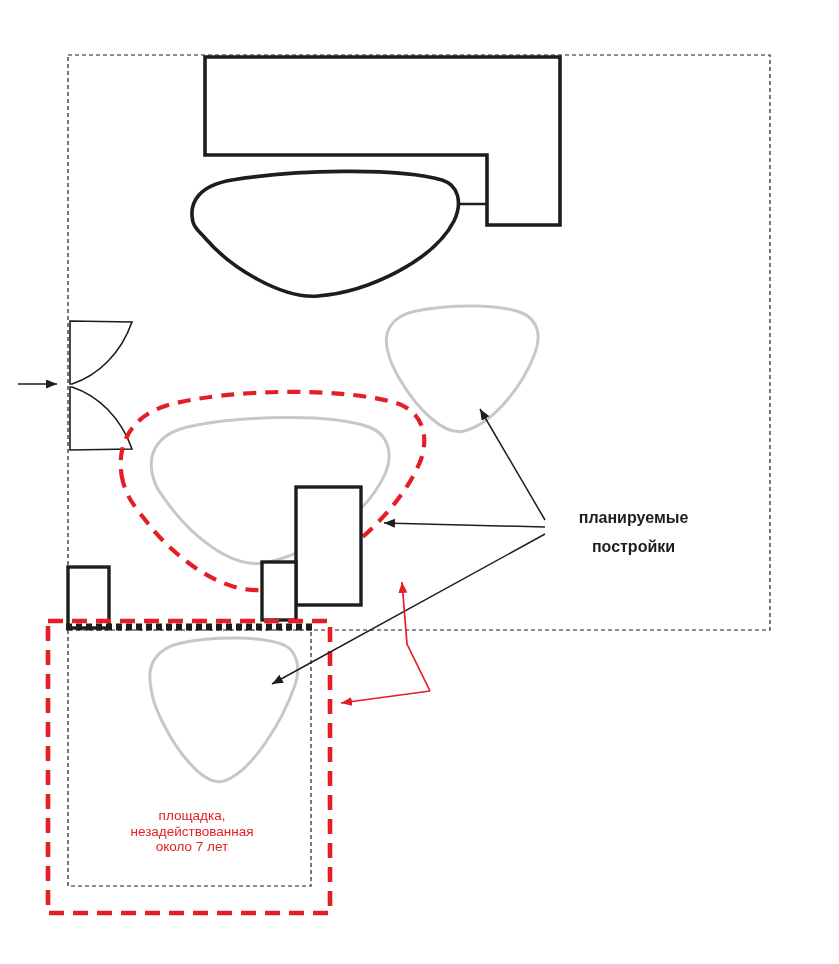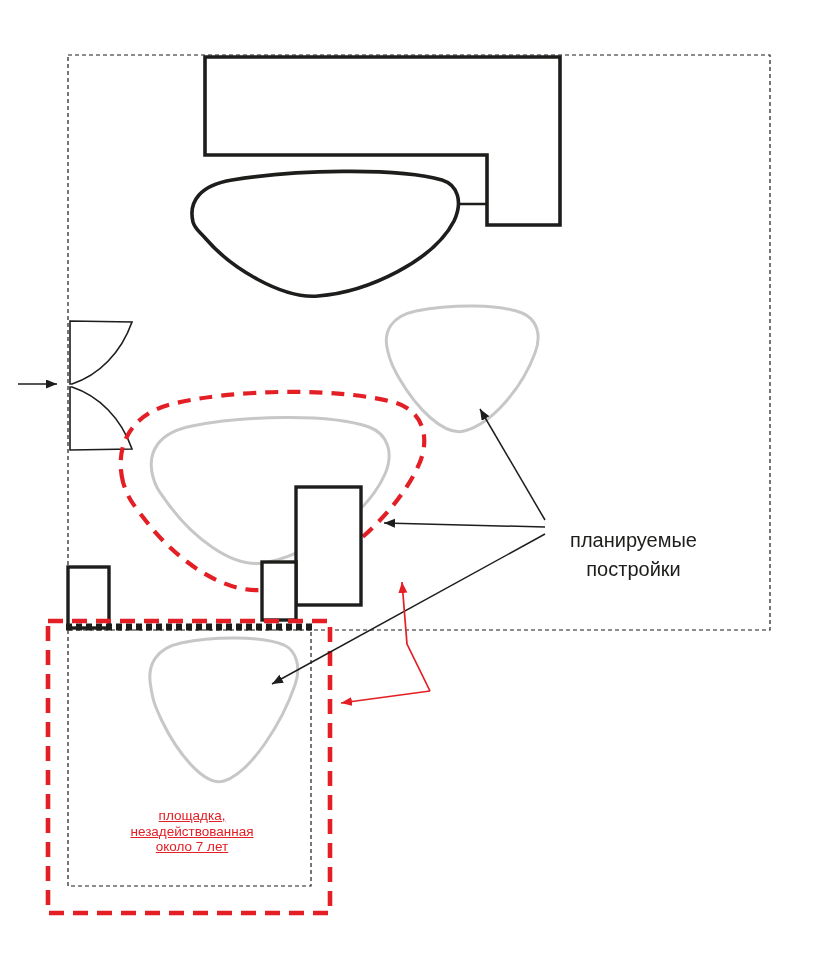--- a/index.html
+++ b/index.html
@@ -7,23 +7,23 @@
     position: relative;
     width: 839px;
     height: 964px;
     background: var(--background, #ffffff);
     font-family: "Liberation Sans", sans-serif;
     overflow: hidden;
   }
   .plan-svg { position: absolute; left: 0; top: 0; }
 
   .label { position: absolute; white-space: pre-line; text-align: center; }
-  .label-planned  { left: 526px; top: 526px; width: 215px; font-size: 20px;   line-height: 29px;   color: var(--black, #1d1d1b); }
+  .label-planned  { left: 526px; top: 503px; width: 215px; font-size: 16px;   line-height: 29px;   color: var(--black, #1d1d1b); font-weight: bold; }
   .label-territory{ left: 378px; top: 691px; width: 310px; font-size: 25px;   line-height: 29px;   color: var(--accent-red, #e31e24); }
-  .label-site     { left: 114px; top: 808px; width: 156px; font-size: 13.5px; line-height: 15.5px; color: var(--accent-red, #e31e24); text-decoration: underline; }
+  .label-site     { left: 114px; top: 808px; width: 156px; font-size: 13.5px; line-height: 15.5px; color: var(--accent-red, #e31e24); }
 
   .dash-black { fill: none; stroke: var(--black, #1d1d1b); stroke-width: 1.2; stroke-dasharray: 4 3; }
   .building   { fill: #ffffff; stroke: var(--black, #1d1d1b); stroke-width: 3.6; }
   .seg-black  { fill: none; stroke: var(--black, #1d1d1b); stroke-width: 2.6; }
   .blob-black { fill: #ffffff; stroke: var(--black, #1d1d1b); stroke-width: 3.6; }
   .blob-gray  { fill: #ffffff; stroke: var(--gray, #c7c7c7); stroke-width: 3; }
   .red-blob   { fill: none; stroke: var(--accent-red, #e31e24); stroke-width: 4.2; stroke-dasharray: 13 9; }
   .red-rect   { fill: none; stroke: var(--accent-red, #e31e24); stroke-width: 4.6; stroke-dasharray: 15 9; }
   .rect-black { fill: #ffffff; stroke: var(--black, #1d1d1b); stroke-width: 3.4; }
   .ground     { fill: none; stroke: var(--black, #1d1d1b); stroke-width: 7; stroke-dasharray: 6 4; }

